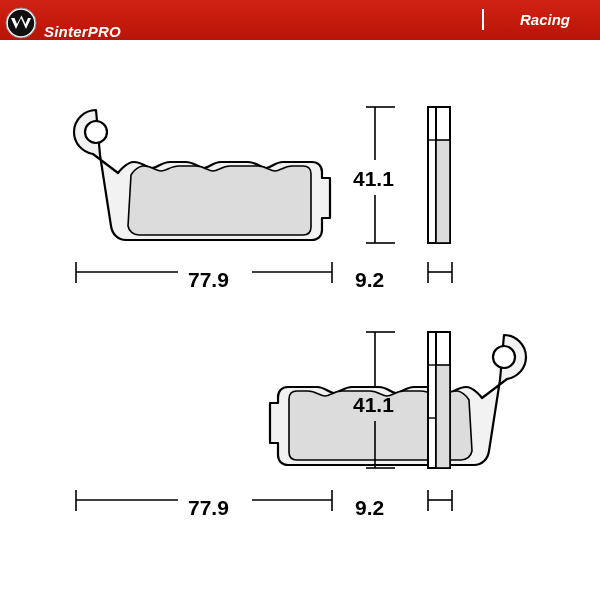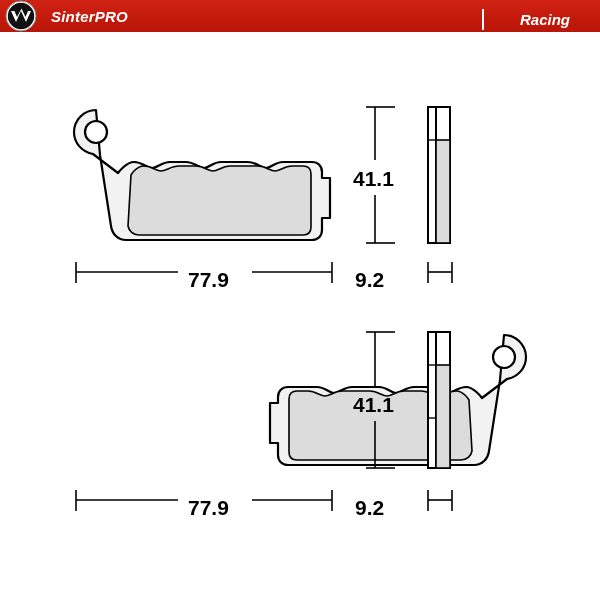--- a/index.html
+++ b/index.html
@@ -14,27 +14,26 @@
     font-family: "Liberation Sans", sans-serif;
     position: relative;
     overflow: hidden;
   }
 
   
   .header {
     position: absolute;
     left: 0; top: 0;
     width: 600px;
-    height: 32px;
+    height: 40px;
     background: #d01e10;
     background: linear-gradient(180deg, #cf2214 0%, #c41a0c 55%, #b81508 100%);
     display: flex;
-    align-items: center;
+    align-items: flex-end;
     overflow: hidden;
-    gap: 7px;
   }
   .header-logo {
     width: 34px;
     height: 34px;
     margin-left: 4px;
     flex: 0 0 auto;
     display: flex;
     align-items: center;
     justify-content: center;
   }

